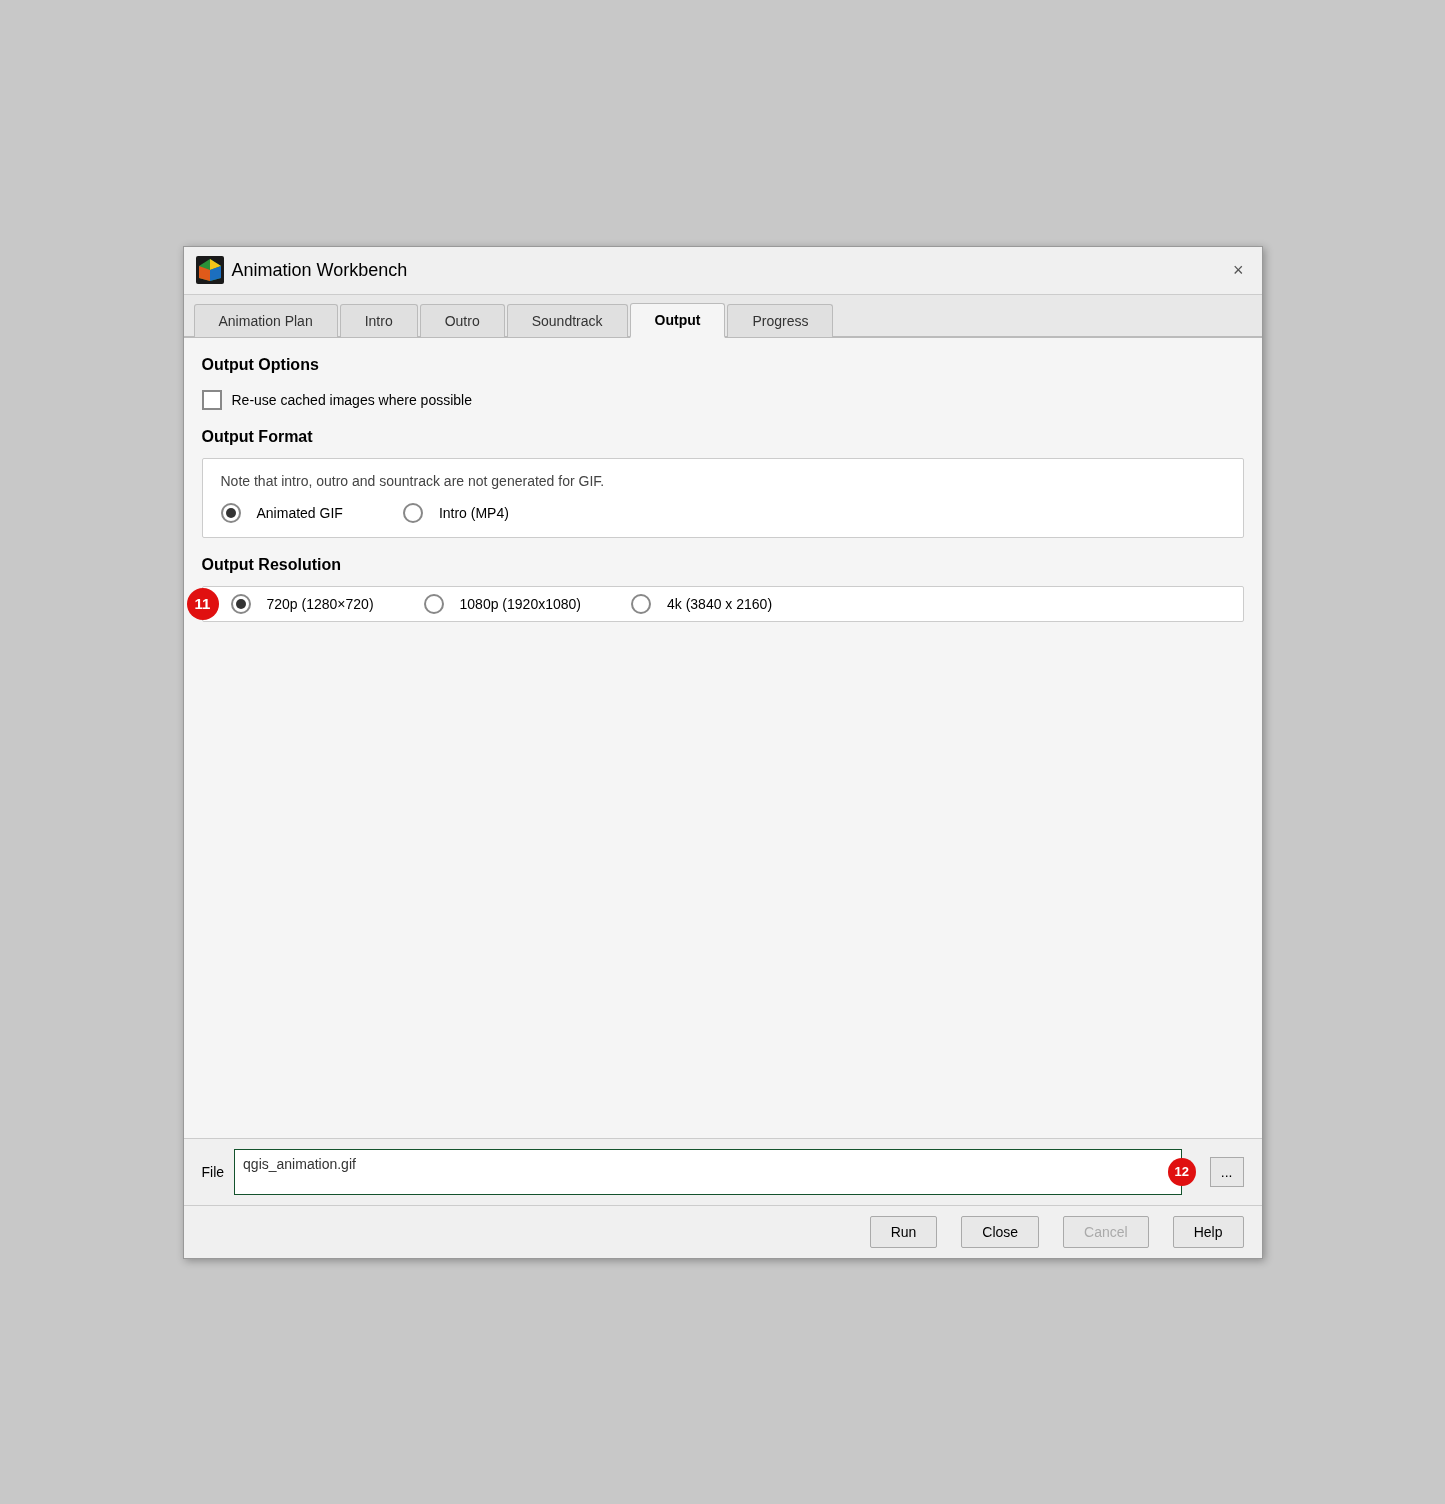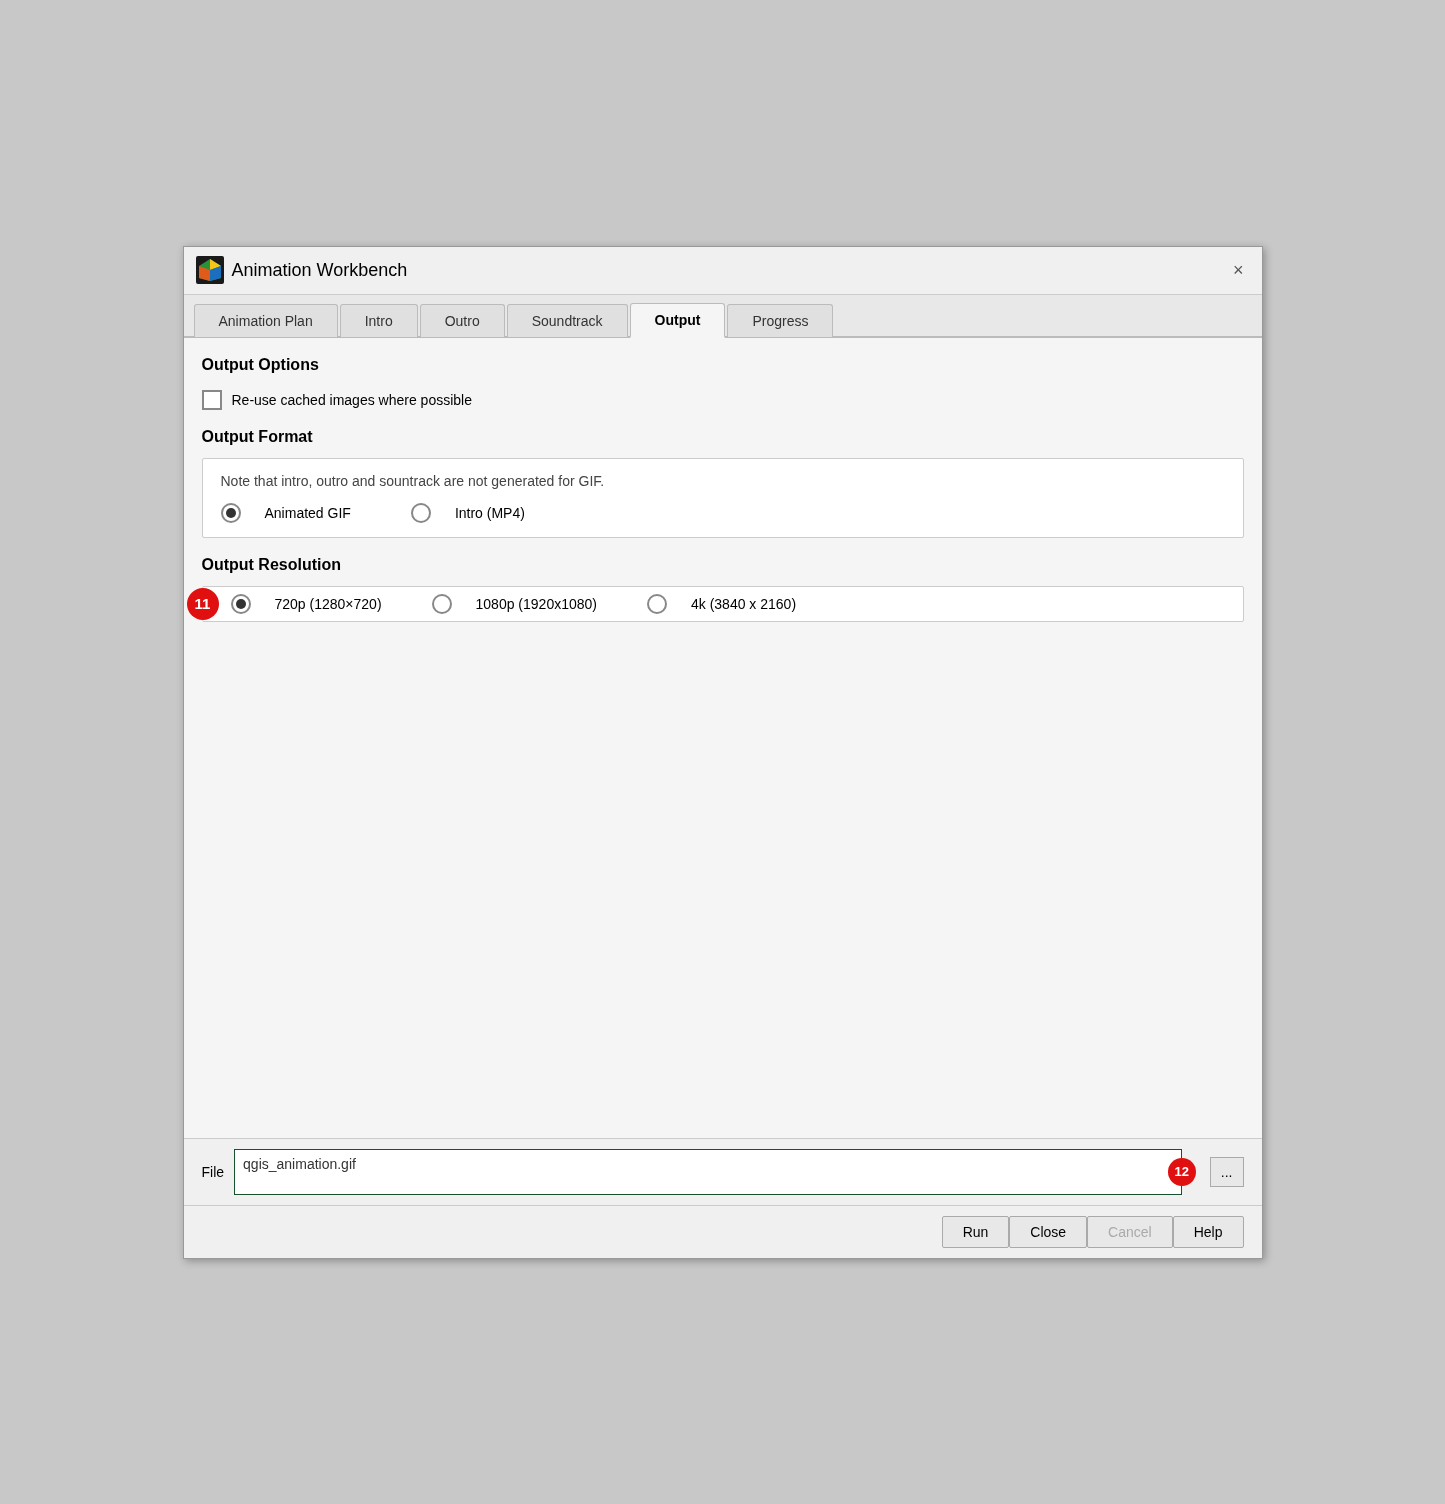--- a/index.html
+++ b/index.html
@@ -142,21 +142,21 @@
     .radio-row {
       display: flex;
       align-items: center;
       gap: 60px;
       flex-wrap: wrap;
     }
 
     .radio-item {
       display: flex;
       align-items: center;
-      gap: 24px;
+      gap: 16px;
       cursor: pointer;
     }
 
     .radio-outer {
       width: 20px;
       height: 20px;
       border-radius: 50%;
       border: 2px solid #888;
       background: #fff;
       display: flex;
@@ -265,21 +265,21 @@
       padding: 6px 10px;
       cursor: pointer;
       font-size: 14px;
       margin-left: 18px;
     }
 
     .action-bar {
       display: flex;
       justify-content: flex-end;
       align-items: center;
-      gap: 0;
+      gap: 24px;
       padding: 10px 18px;
       background: #f0f0f0;
       border-top: 1px solid #ccc;
     }
 
     .action-btn {
       padding: 7px 20px;
       border: 1px solid #aaa;
       background: #e8e8e8;
       cursor: pointer;

